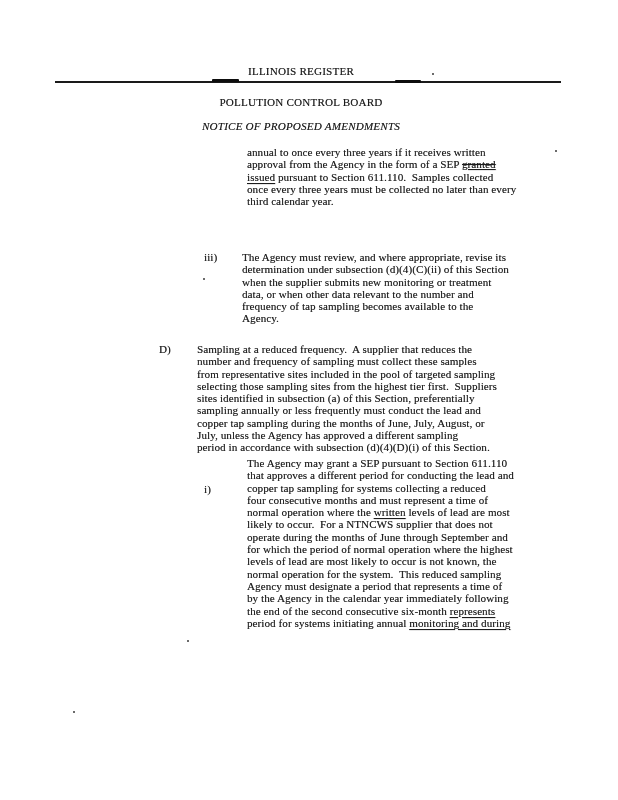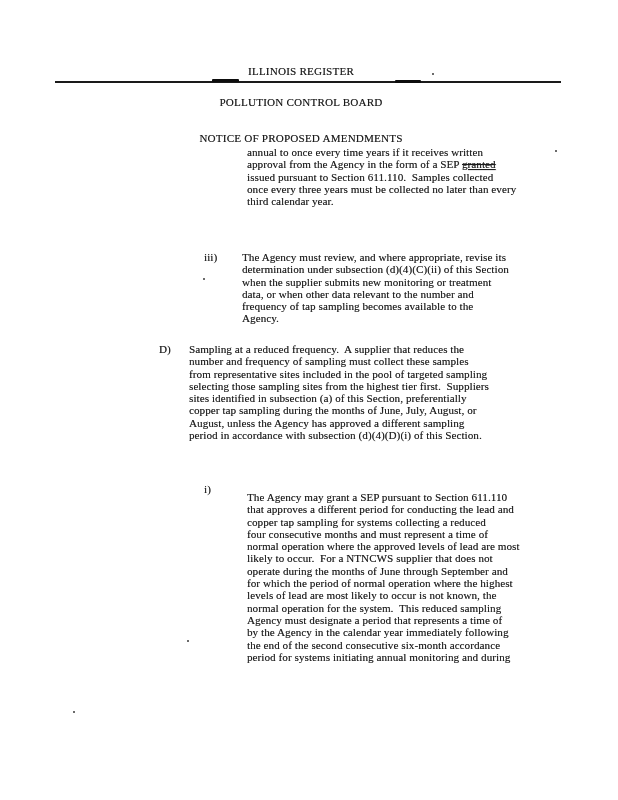--- a/index.html
+++ b/index.html
@@ -40,80 +40,81 @@
   .rule-dash { position: absolute; background: #0d0d0d; border-radius: 1px; }
   .dash-left  { left: 212px; top: 79px; width: 27px; height: 3px; }
   .dash-right { left: 395px; top: 80px; width: 26px; height: 3px; }
   .dot {
     position: absolute;
     width: 2px; height: 2px;
     background: #3a3a3a;
     border-radius: 50%;
   }
   .del { text-decoration: line-through underline; text-decoration-thickness: 1px; }
-  .ins { text-underline-offset: 1.5px; text-decoration-thickness: 1px; }
+  .ins { text-decoration: underline; text-underline-offset: 1.5px; text-decoration-thickness: 1px; }
   .label { position: absolute; }
 </style>
 </head>
 <body>
 
 <div class="page">
 
   <div class="hdr" style="top:65px;">ILLINOIS REGISTER</div>
   <div class="rule"></div>
   <div class="rule-dash dash-left"></div>
   <div class="rule-dash dash-right"></div>
   <div class="hdr" style="top:96px;">POLLUTION CONTROL BOARD</div>
-  <div class="hdr" style="top:132px;">NOTICE OF PROPOSED AMENDMENTS</div>
+  <div class="hdr" style="top:120px;font-style:italic;">NOTICE OF PROPOSED AMENDMENTS</div>
 
   <div class="block scan-text" style="left:247px; top:146px;">
-    <div class="line">annual to once every time years if it receives written</div>
+    <div class="line">annual to once every three years if it receives written</div>
     <div class="line"><span>approval from the Agency in the form of a SEP </span><span class="del">granted</span></div>
     <div class="line"><span class="ins">issued</span><span> pursuant to Section 611.110.  Samples collected</span></div>
     <div class="line">once every three years must be collected no later than every</div>
     <div class="line">third calendar year.</div>
   </div>
 
   <div class="label scan-text" style="left:204px; top:251px;">iii)</div>
   <div class="block scan-text" style="left:242px; top:251px;">
     <div class="line">The Agency must review, and where appropriate, revise its</div>
     <div class="line">determination under subsection (d)(4)(C)(ii) of this Section</div>
     <div class="line">when the supplier submits new monitoring or treatment</div>
     <div class="line">data, or when other data relevant to the number and</div>
     <div class="line">frequency of tap sampling becomes available to the</div>
     <div class="line">Agency.</div>
   </div>
 
   <div class="label scan-text" style="left:159px; top:343px;">D)</div>
-  <div class="block scan-text" style="left:189px; top:343px;">
+  <div class="block scan-text" style="left:197px; top:343px;">
     <div class="line">Sampling at a reduced frequency.  A supplier that reduces the</div>
     <div class="line">number and frequency of sampling must collect these samples</div>
     <div class="line">from representative sites included in the pool of targeted sampling</div>
     <div class="line">selecting those sampling sites from the highest tier first.  Suppliers</div>
     <div class="line">sites identified in subsection (a) of this Section, preferentially</div>
+    <div class="line">sampling annually or less frequently must conduct the lead and</div>
     <div class="line">copper tap sampling during the months of June, July, August, or</div>
-    <div class="line">August, unless the Agency has approved a different sampling</div>
+    <div class="line">July, unless the Agency has approved a different sampling</div>
     <div class="line">period in accordance with subsection (d)(4)(D)(i) of this Section.</div>
   </div>
 
   <div class="label scan-text" style="left:204px; top:483px;">i)</div>
-  <div class="block scan-text" style="left:247px; top:491px;">
+  <div class="block scan-text" style="left:247px; top:457px;">
     <div class="line">The Agency may grant a SEP pursuant to Section 611.110</div>
     <div class="line">that approves a different period for conducting the lead and</div>
     <div class="line">copper tap sampling for systems collecting a reduced</div>
     <div class="line">four consecutive months and must represent a time of</div>
-    <div class="line"><span>normal operation where the </span><span class="ins">approved</span><span> levels of lead are most</span></div>
+    <div class="line"><span>normal operation where the </span><span class="ins">written</span><span> levels of lead are most</span></div>
     <div class="line">likely to occur.  For a NTNCWS supplier that does not</div>
     <div class="line">operate during the months of June through September and</div>
     <div class="line">for which the period of normal operation where the highest</div>
     <div class="line">levels of lead are most likely to occur is not known, the</div>
     <div class="line">normal operation for the system.  This reduced sampling</div>
     <div class="line">Agency must designate a period that represents a time of</div>
     <div class="line">by the Agency in the calendar year immediately following</div>
-    <div class="line"><span>the end of the second consecutive six-month </span><span class="ins">accordance</span></div>
+    <div class="line"><span>the end of the second consecutive six-month </span><span class="ins">represents</span></div>
     <div class="line"><span>period for systems initiating annual </span><span class="ins">monitoring and during</span></div>
   </div>
 
   <div class="dot" style="left:432px; top:73px;"></div>
   <div class="dot" style="left:555px; top:150px;"></div>
   <div class="dot" style="left:203px; top:278px;"></div>
   <div class="dot" style="left:187px; top:640px;"></div>
   <div class="dot" style="left:73px;  top:711px;"></div>
 
 </div>

